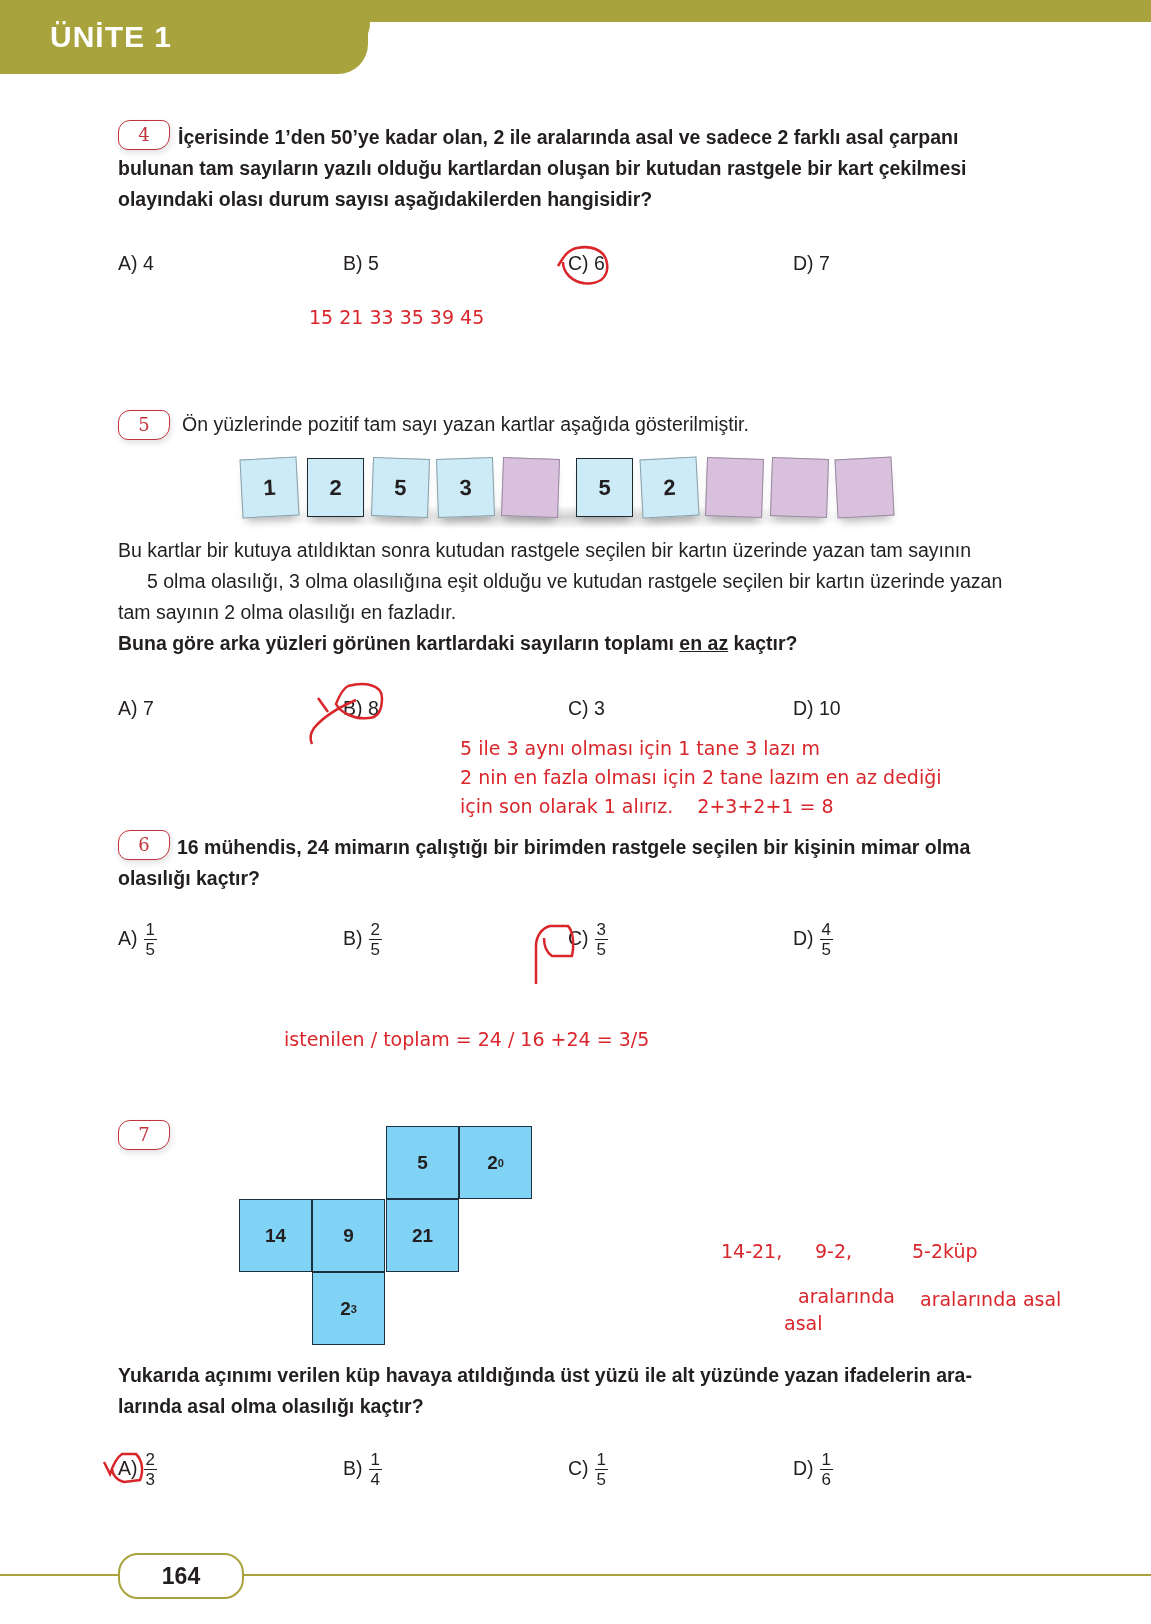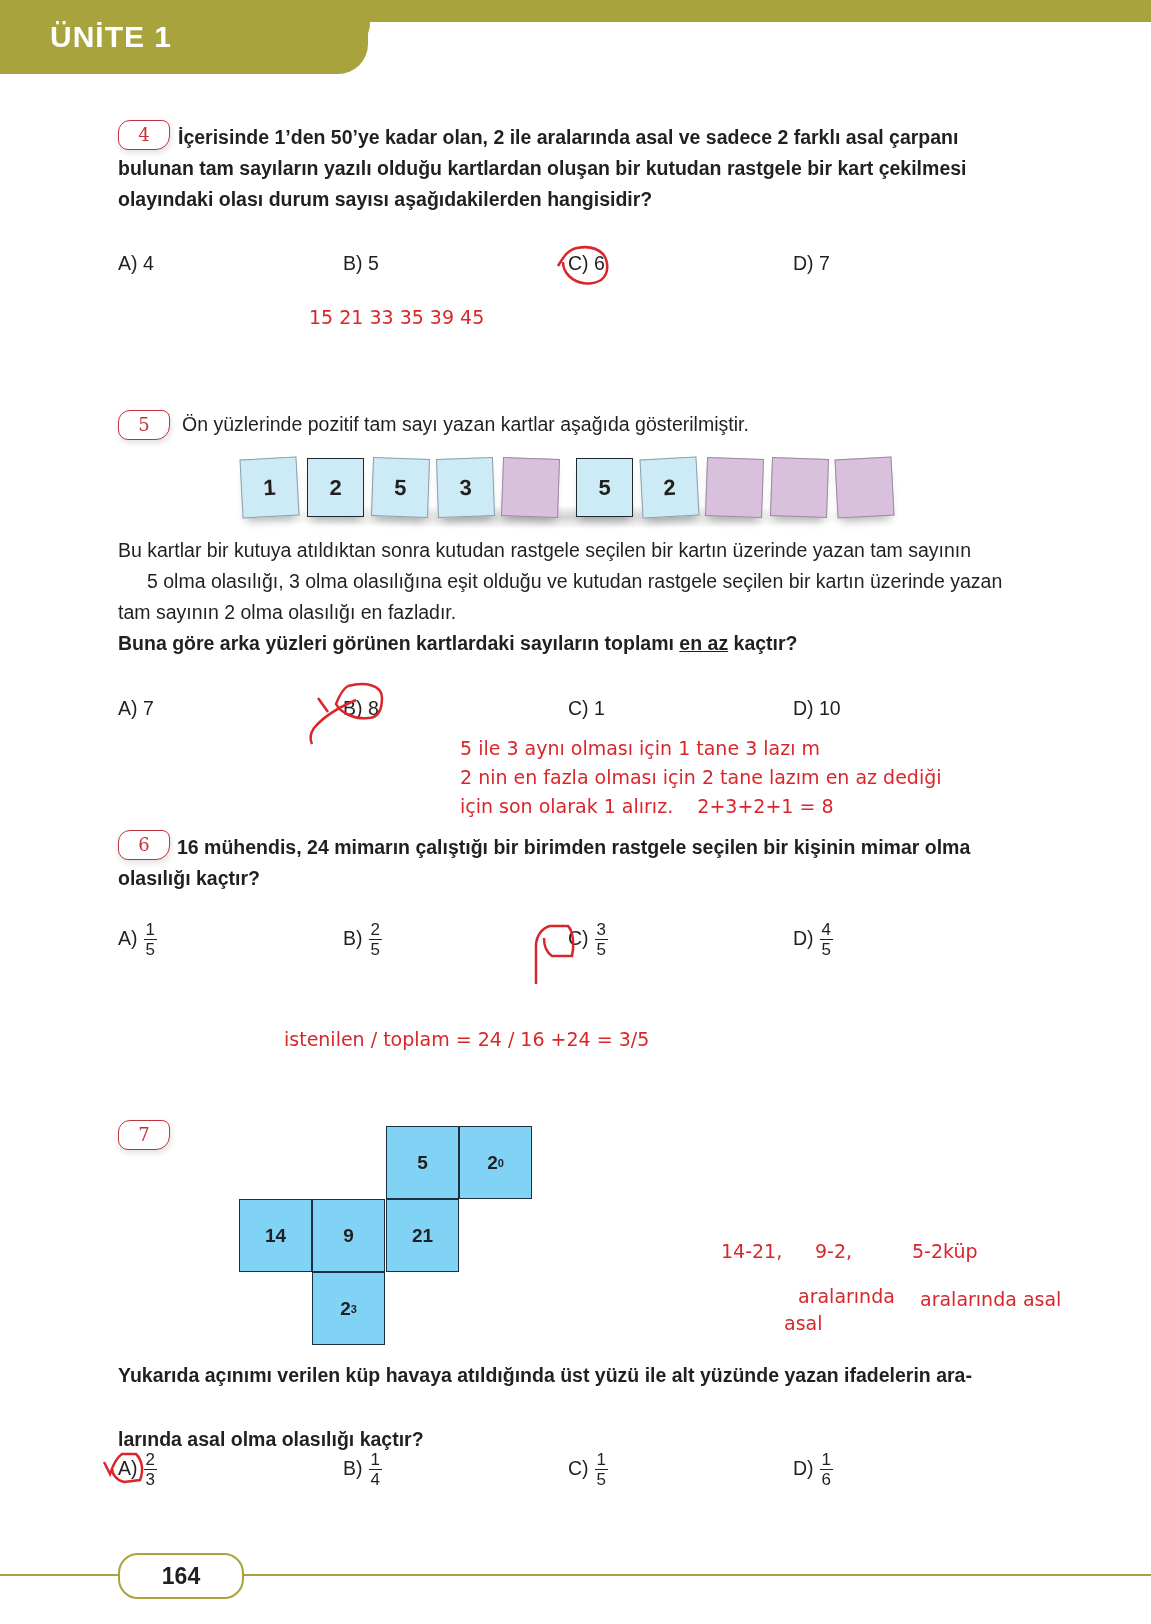--- a/index.html
+++ b/index.html
@@ -97,21 +97,21 @@
 
 <div class="abs qtext" style="left:118px; top:535px;">Bu kartlar bir kutuya atıldıktan sonra kutudan rastgele seçilen bir kartın üzerinde yazan tam sayının</div>
 <div class="abs qtext" style="left:122px; top:566px;margin-left:25px;">5 olma olasılığı, 3 olma olasılığına eşit olduğu ve kutudan rastgele seçilen bir kartın üzerinde yazan</div>
 <div class="abs qtext" style="left:118px; top:597px;">tam sayının 2 olma olasılığı en fazladır.</div>
 <div class="abs qtext bold" style="left:118px; top:628px;">
   <span>Buna göre arka yüzleri görünen kartlardaki sayıların toplamı </span><span class="u">en az</span><span> kaçtır?</span>
 </div>
 
 <div class="abs opt" style="left:118px; top:697px;">A) 7</div>
 <div class="abs opt" style="left:343px; top:697px;text-align:right;">B) 8</div>
-<div class="abs opt" style="left:568px; top:697px;">C) 1</div>
+<div class="abs opt" style="left:568px; top:697px;">C) 3</div>
 <div class="abs opt" style="left:793px; top:697px;">D) 10</div>
 <svg class="mark" style="left:306px; top:682px;" width="82" height="64">
   <path d="M42 4 C 58 0, 76 2, 76 16 C 76 28, 72 36, 62 36 C 48 38, 34 30, 30 22 C 34 12, 38 6, 42 4" fill="none" stroke="#d9262b" stroke-width="2.5"></path>
   <path d="M50 18 C 36 24, 18 34, 8 46 C 4 52, 4 58, 6 62" fill="none" stroke="#d9262b" stroke-width="2.5"></path>
   <path d="M12 16 L 22 30" fill="none" stroke="#d9262b" stroke-width="2.5"></path>
 </svg>
 <div class="abs red" style="left:460px; top:737px;">5 ile 3 aynı olması için 1 tane 3 lazı m</div>
 <div class="abs red" style="left:460px; top:766px;">2 nin en fazla olması için 2 tane lazım en az dediği</div>
 <div class="abs red" style="left:460px; top:795px; white-space:pre;">için son olarak 1 alırız.    2+3+2+1 = 8</div>
 
@@ -166,21 +166,21 @@
 </div>
 
 <div class="abs red" style="left:721px; top:1240px;">14-21,</div>
 <div class="abs red" style="left:815px; top:1240px;">9-2,</div>
 <div class="abs red" style="left:912px; top:1240px;">5-2küp</div>
 <div class="abs red" style="left:784px; top:1285px;margin-left:14px;">aralarında</div>
 <div class="abs red" style="left:784px; top:1312px;">asal</div>
 <div class="abs red" style="left:920px; top:1288px;">aralarında asal</div>
 
 <div class="abs qtext bold" style="left:118px; top:1360px;">Yukarıda açınımı verilen küp havaya atıldığında üst yüzü ile alt yüzünde yazan ifadelerin ara-</div>
-<div class="abs qtext bold" style="left:118px; top:1391px;margin-top:33px;">larında asal olma olasılığı kaçtır?</div>
+<div class="abs qtext bold" style="left:118px; top:1391px;">larında asal olma olasılığı kaçtır?</div>
 
 <div class="abs opt" style="left:118px; top:1451px;">
   <span>A)</span><span class="frac">
       <span class="num">2</span>
       <span class="den">3</span>
     </span>
 </div>
 <div class="abs opt" style="left:343px; top:1451px;">
   <span>B)</span><span class="frac">
       <span class="num">1</span>

